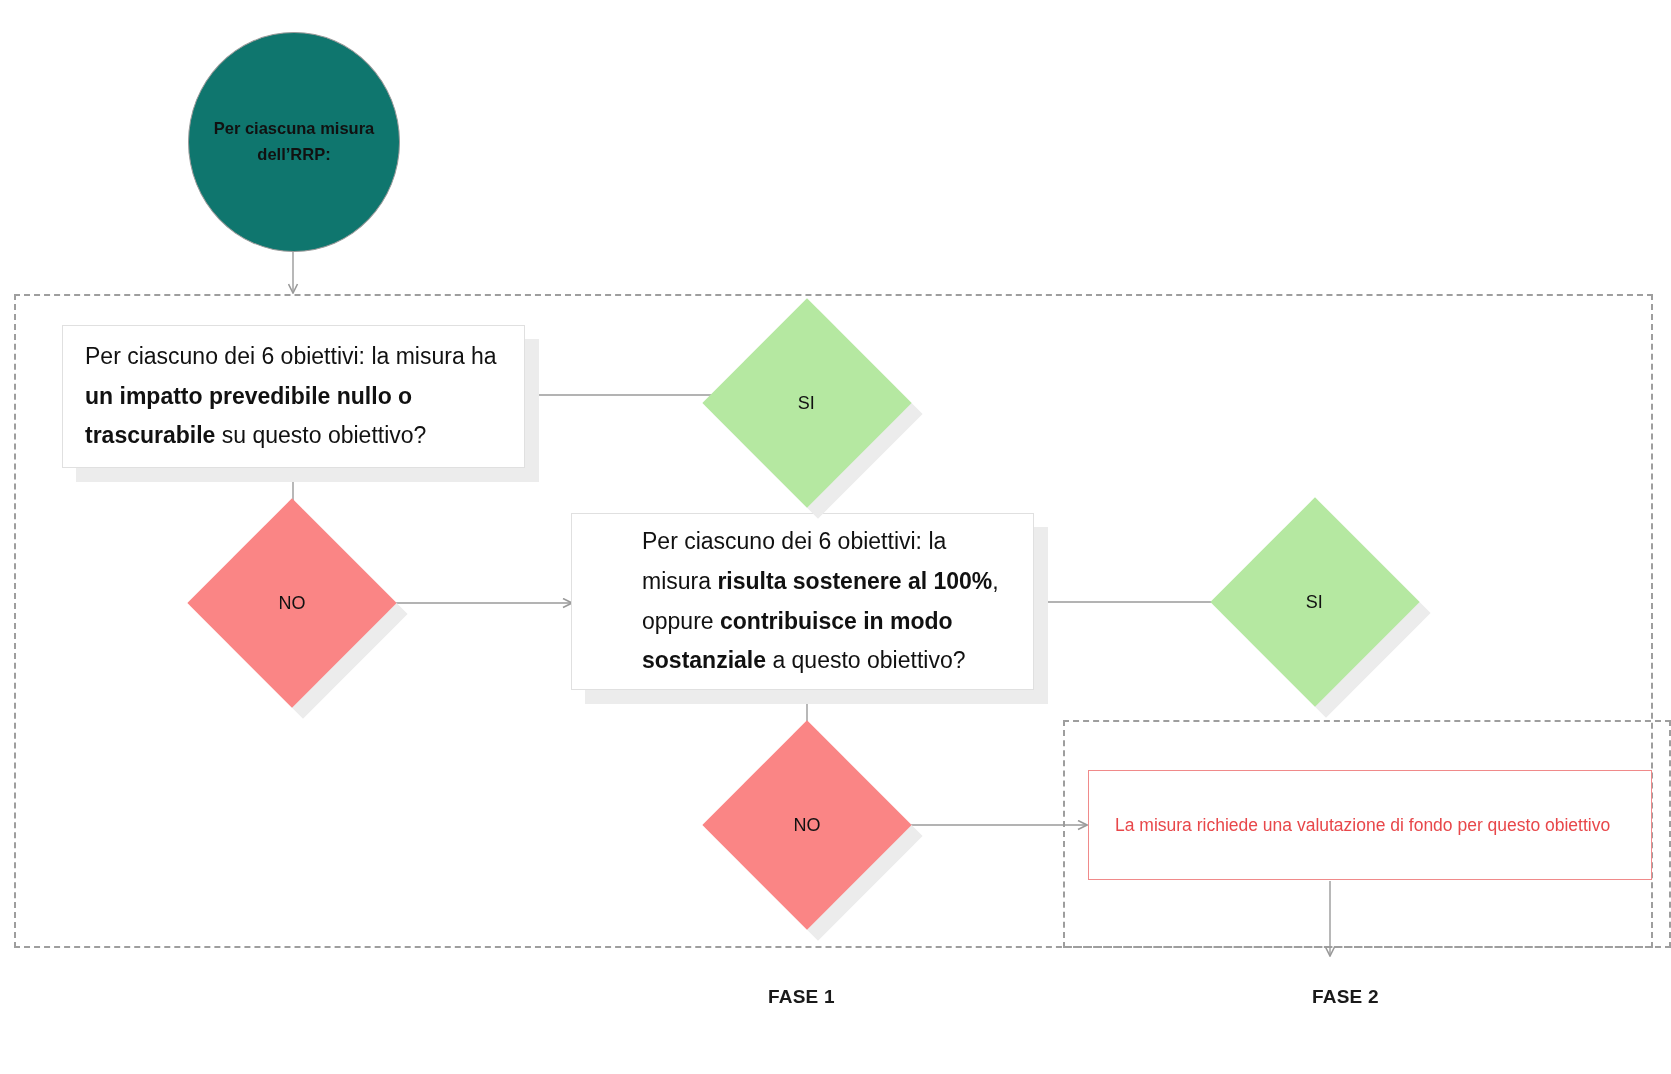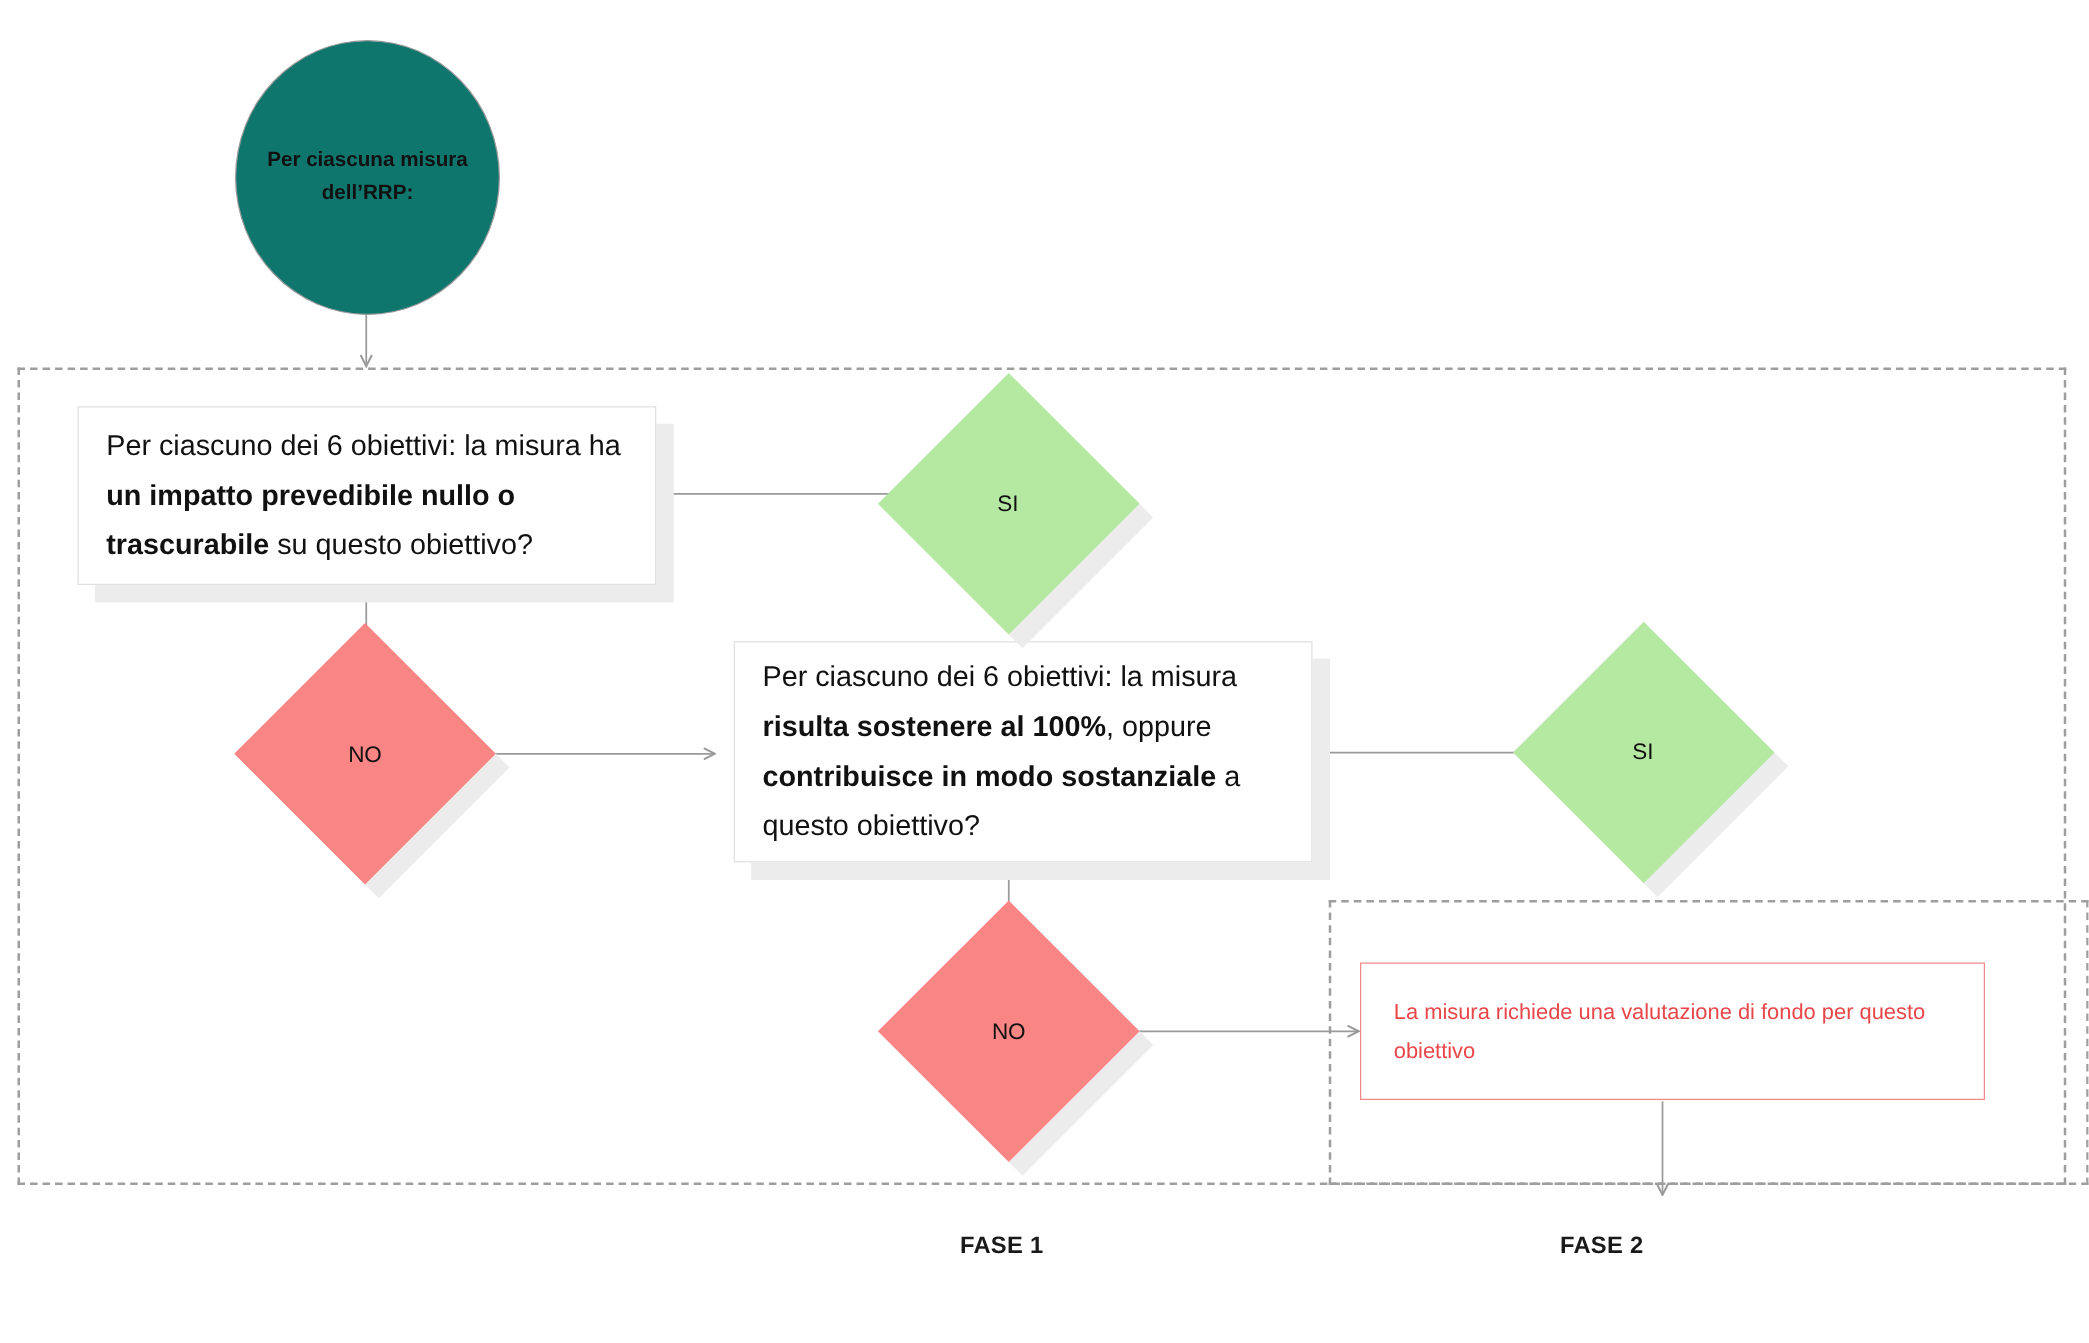--- a/index.html
+++ b/index.html
@@ -39,21 +39,21 @@
 
   .phase-label {
     position: absolute;
     font-size: 19px;
     font-weight: bold;
     color: #1a1a1a;
     letter-spacing: 0.2px;
     white-space: nowrap;
   }
   #phase1-label { left: 768px;  top: 986px; }
-  #phase2-label { left: 1248px; top: 986px; }
+  #phase2-label { left: 1312px; top: 986px; }
 
   
   #start-node {
     position: absolute;
     left: 188px;
     top: 32px;
     width: 212px;
     height: 220px;
     border: 1.4px solid #9a9a9a;
     border-radius: 50%;
@@ -83,21 +83,21 @@
     align-items: center;
   }
   .qbox .txt {
     font-size: 23px;
     color: #111111;
     line-height: 1.72;
     padding: 0 22px;
   }
   .qbox .txt b { font-weight: bold; }
   #question-box-1 { left: 62px;  top: 325px; width: 463px; height: 143px; }
-  #question-box-2 { left: 587px; top: 513px; width: 463px; height: 177px; }
+  #question-box-2 { left: 571px; top: 513px; width: 463px; height: 177px; padding-left: 48px; }
 
   
   .diamond-wrap {
     position: absolute;
     width: 148px;
     height: 148px;
   }
   .diamond-shadow,
   .diamond-face {
     position: absolute;
@@ -127,21 +127,21 @@
   #diamond-si-1 { left: 733px;  top: 329px; }
   #diamond-no-1 { left: 218px;  top: 529px; }
   #diamond-si-2 { left: 1241px; top: 528px; }
   #diamond-no-2 { left: 733px;  top: 751px; }
 
   
   #outcome-box {
     position: absolute;
     left: 1088px;
     top: 770px;
-    width: 500px;
+    width: 564px;
     height: 110px;
     border: 1.4px solid #f08a8a;
     background: #ffffff;
     box-sizing: border-box;
     display: flex;
     align-items: center;
   }
   #outcome-box .txt {
     font-size: 17.5px;
     color: #e8474a;

